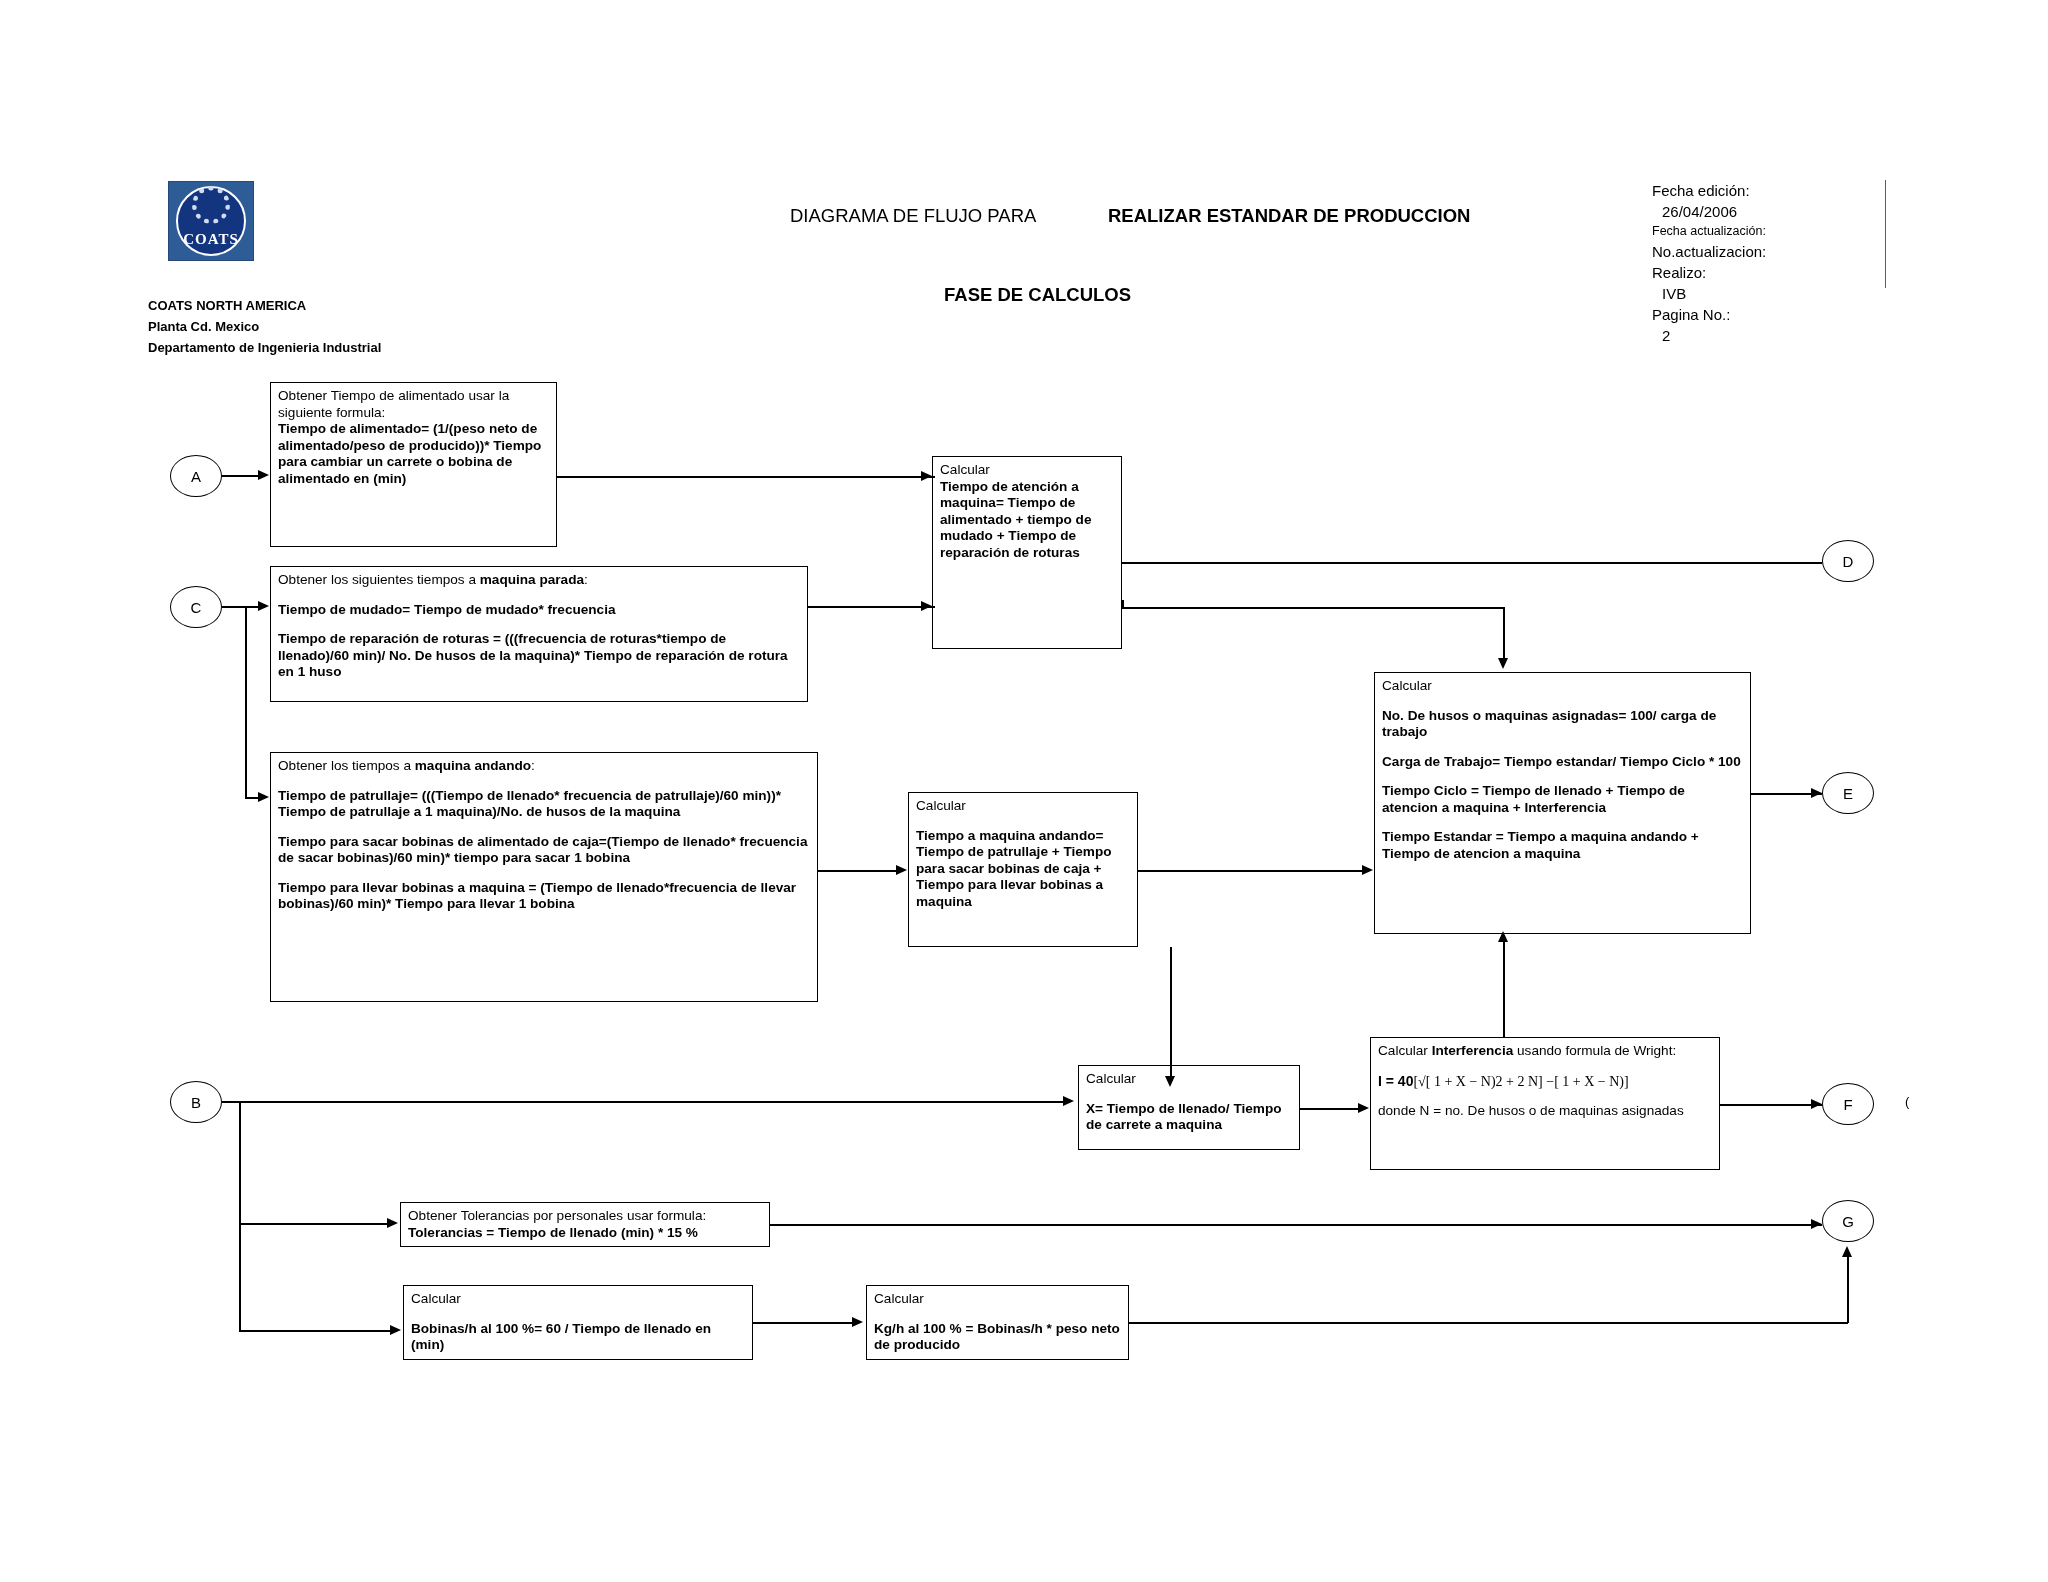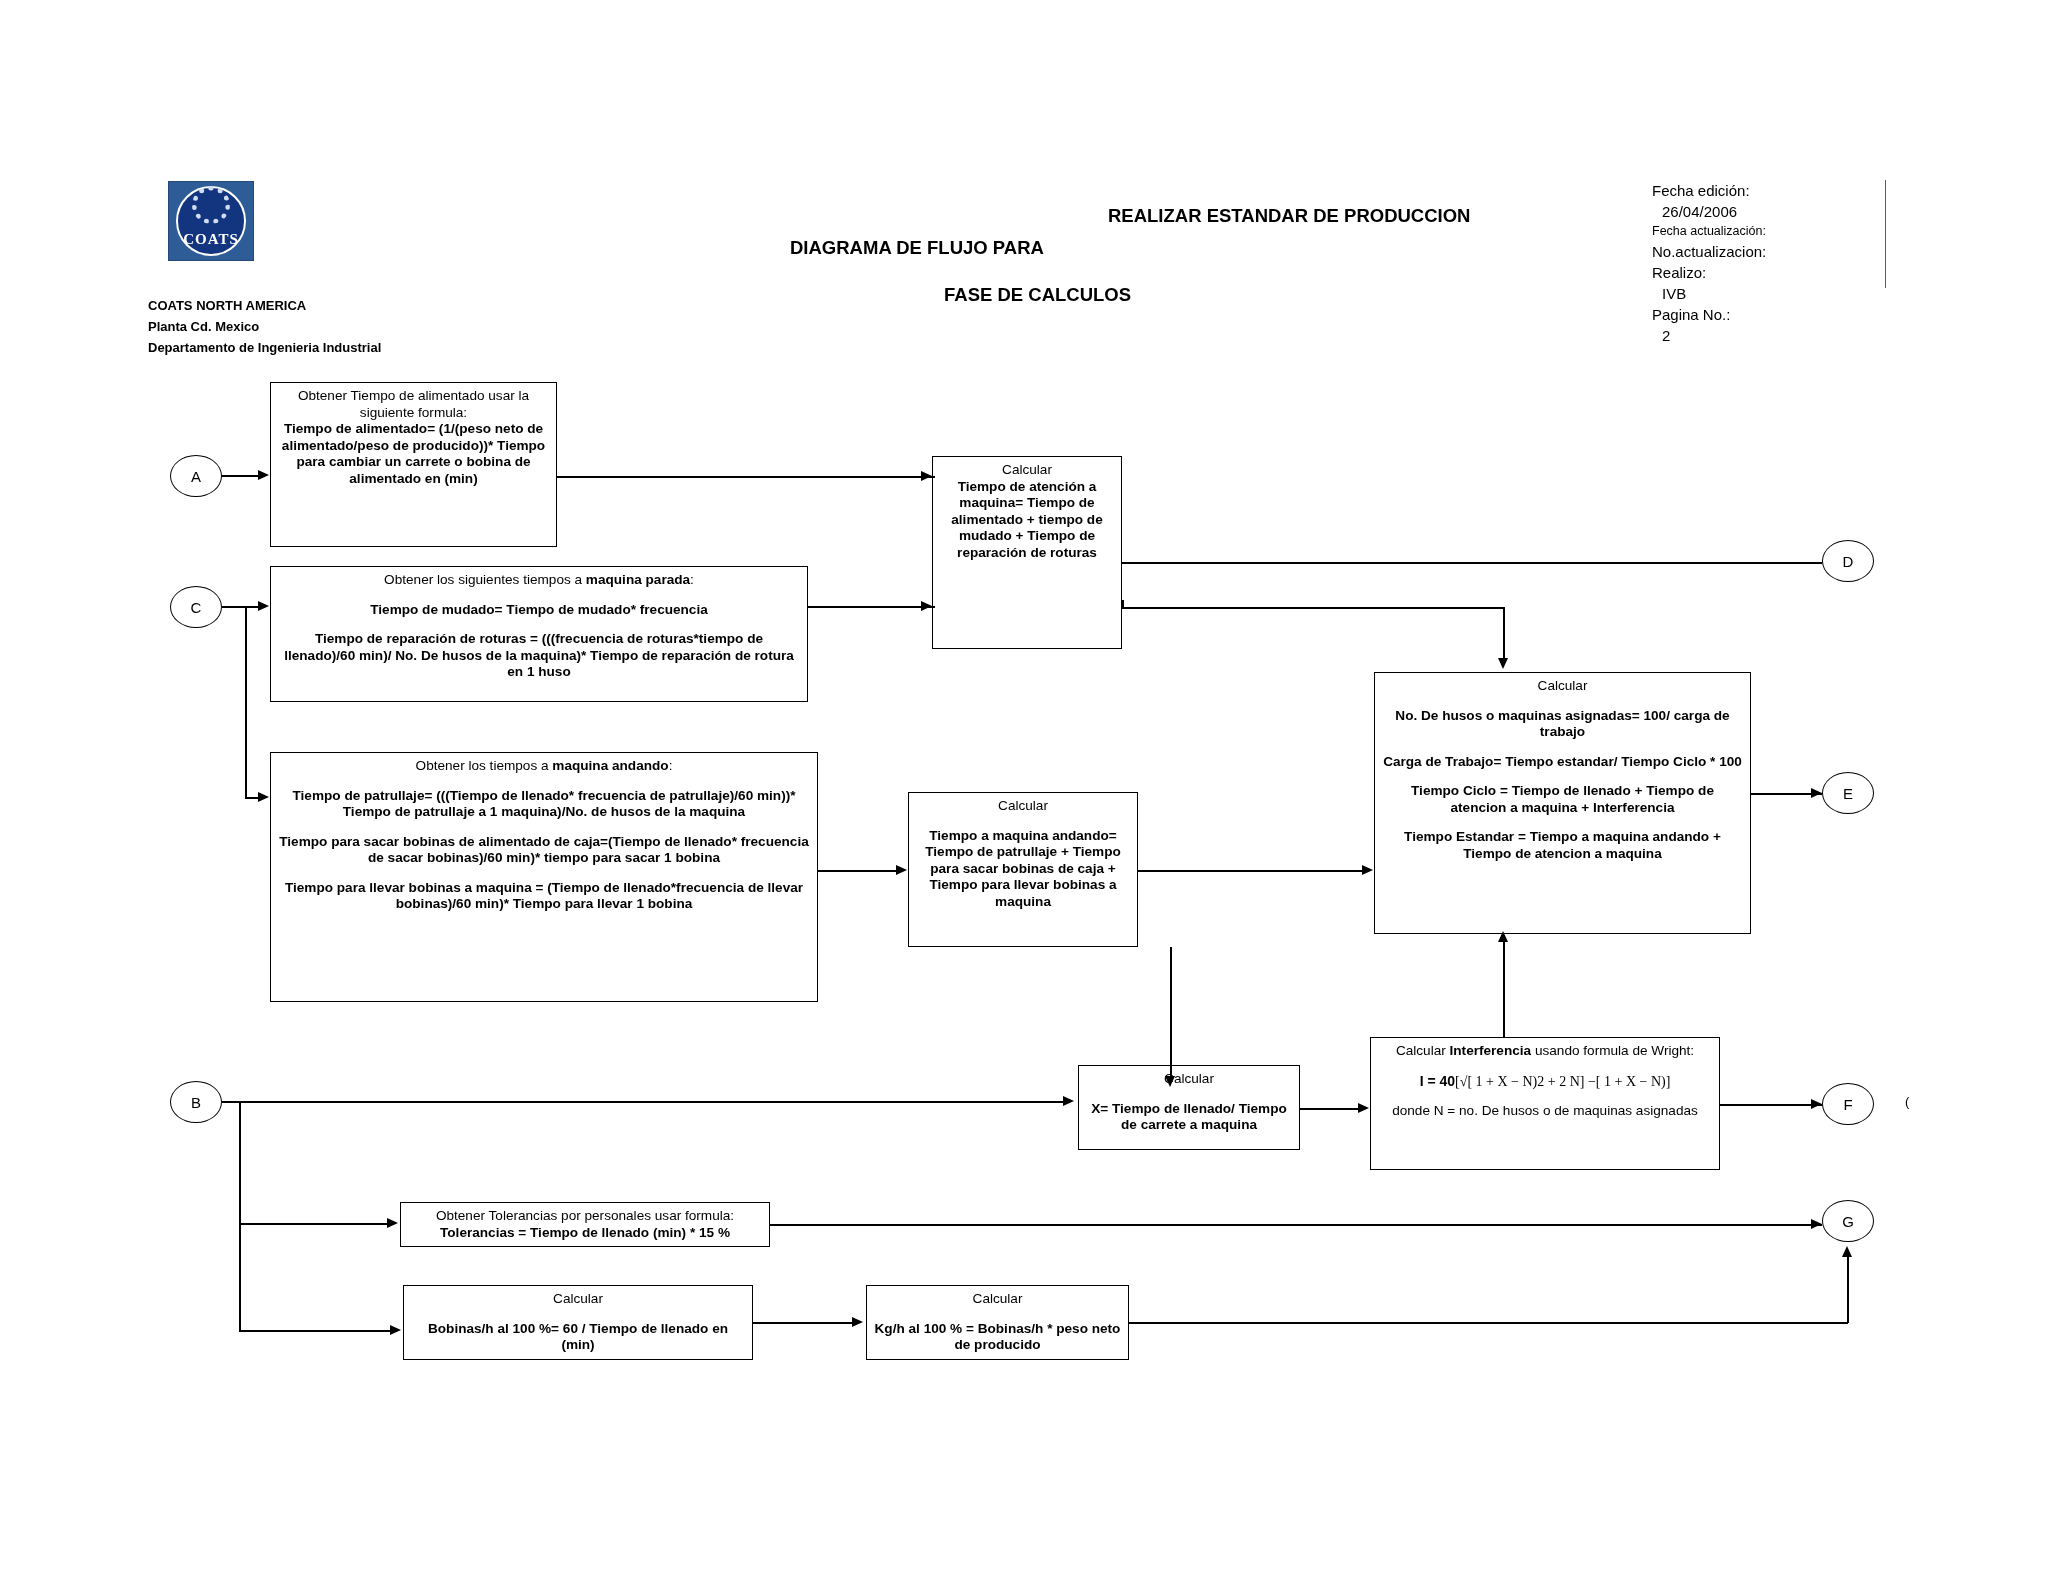--- a/index.html
+++ b/index.html
@@ -65,23 +65,22 @@
     font-size: 15px;
     font-weight: bold;
     letter-spacing: 1px;
   }
 
   .title-main {
     position: absolute;
     left: 790px;
     top: 205px;
     font-size: 18.5px;
-    font-weight: bold;
+    font-weight: normal;
     white-space: nowrap;
-    margin-top: 32px;
   }
   .title-sub {
     position: absolute;
     left: 1108px;
     top: 205px;
     font-size: 18.5px;
     font-weight: bold;
     white-space: nowrap;
   }
   .phase-title {
@@ -130,21 +129,20 @@
 
   
   .box {
     position: absolute;
     border: 1.6px solid #000000;
     background: #ffffff;
     box-sizing: border-box;
     font-size: 13.6px;
     line-height: 16.5px;
     padding: 5px 7px;
-    text-align: center;
   }
   .box p { margin: 0; }
   .box .lead { font-weight: normal; }
   .box .f { font-weight: bold; }
   .gap { height: 13px; }
   .center { }
 
   
   .conn {
     position: absolute;

